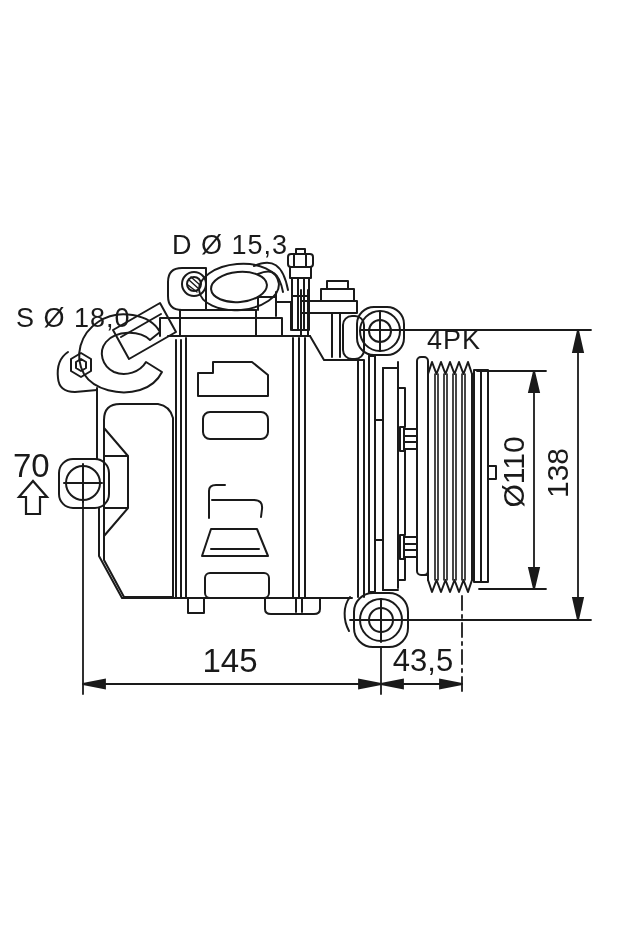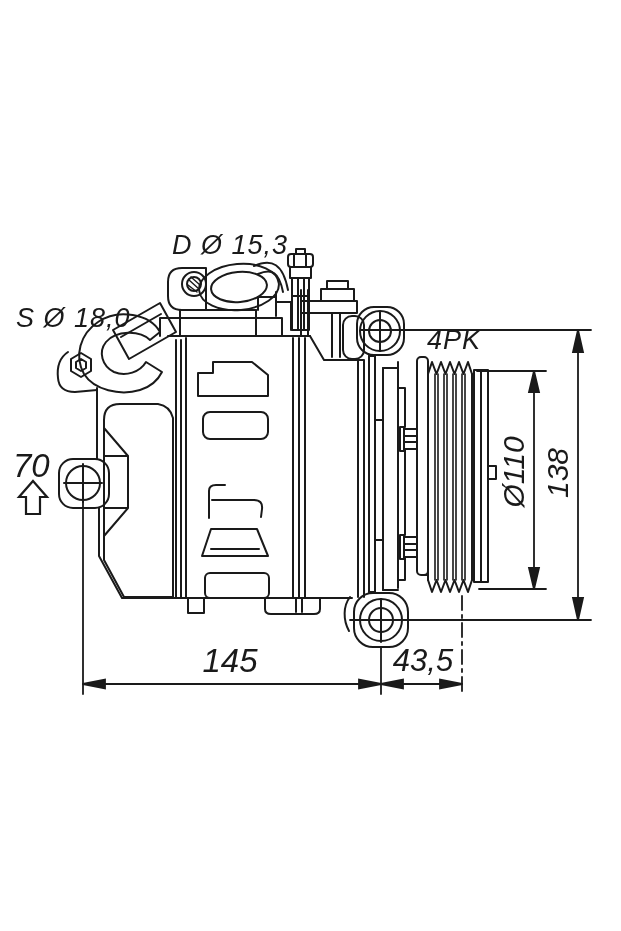--- a/index.html
+++ b/index.html
@@ -1,17 +1,17 @@
 <!DOCTYPE html>
 <html><head>
 <meta charset="utf-8">
 <style>
   html,body{margin:0;padding:0;background:#ffffff;}
   .stage{position:relative;width:621px;height:931px;background:#ffffff;overflow:hidden;
-         font-family:"Liberation Sans", sans-serif;font-style:italic;}
+         font-family:"Liberation Sans", sans-serif;}
   svg{position:absolute;left:0;top:0;}
   text{font-family:"Liberation Sans","DejaVu Sans",sans-serif;fill:#1a1a1a;}
 </style>
 </head>
 <body>
 
 <div class="stage">
 <svg width="621" height="931" viewBox="0 0 621 931">
 
   <g stroke="#1a1a1a" stroke-width="2" fill="none" stroke-linejoin="round" stroke-linecap="round">

